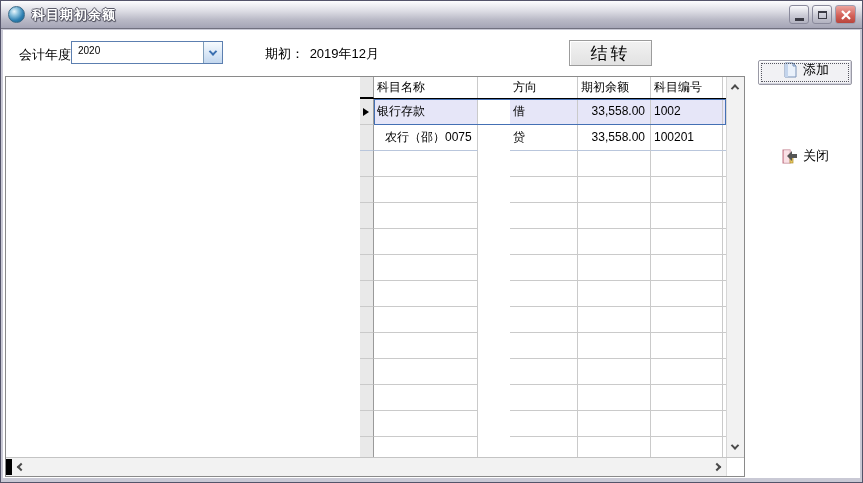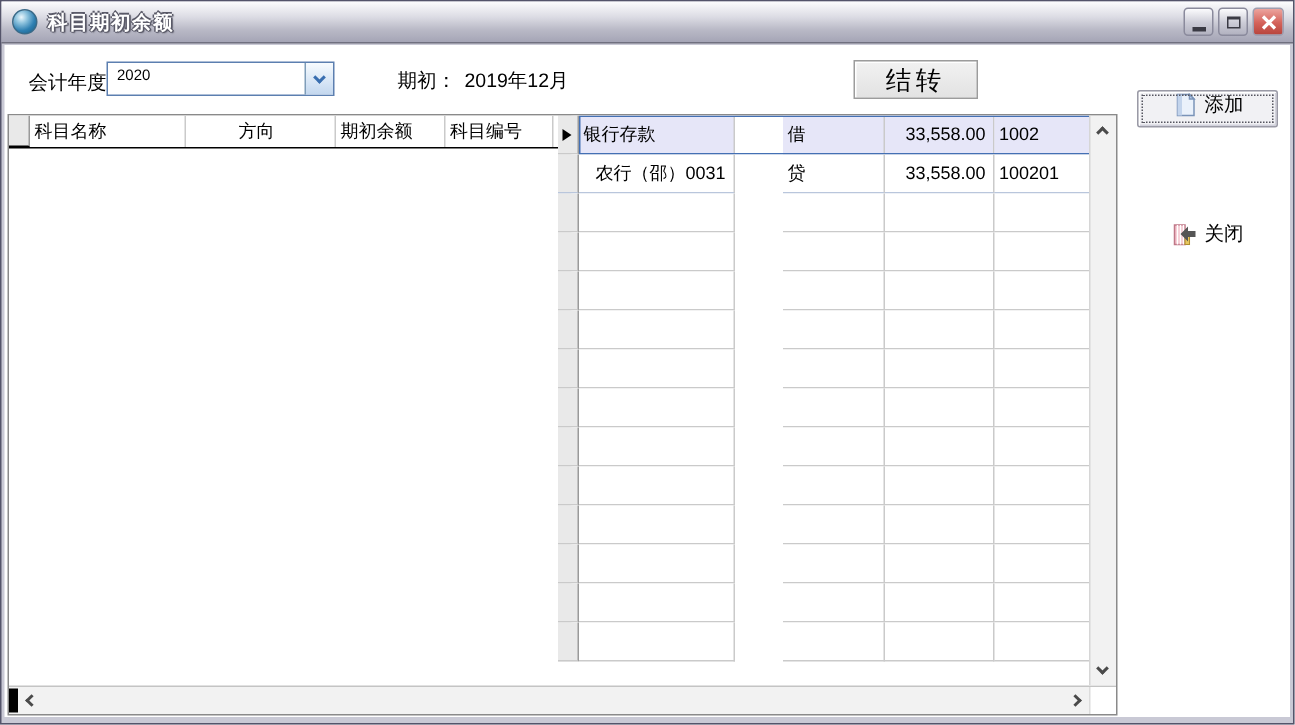--- a/index.html
+++ b/index.html
@@ -71,21 +71,21 @@
     display:flex; align-items:center; justify-content:center;
   }
 
   
   .grid {
     position:absolute; left:4px; top:75px; width:740px; height:401px;
     border:1px solid #8A8A8A; background:#fff;
     display:flex; flex-direction:column; font-size:12px;
   }
   .grid-main { flex:1; display:flex; overflow:hidden; }
-  .grid-table { flex:1; display:flex; flex-direction:row; overflow:hidden; }
+  .grid-table { flex:1; display:flex; flex-direction:column; overflow:hidden;align-items:flex-end; }
 
   .g-header { height:22px; flex:0 0 22px; display:flex; border-bottom:1px solid #000; background:#fff; }
   .g-header .cell { line-height:21px; }
   .g-row { height:26px; flex:0 0 26px; display:flex; position:relative; background:#fff;border-radius:11px; }
   .g-row .cell { line-height:25px; border-bottom:1px solid #CACACA; }
   .g-row.data-sep .cell { border-bottom-color:#B9C6DC; }
 
   .cell { white-space:nowrap; overflow:hidden; padding-left:3px; }
   .c-sel  { width:14px; flex:0 0 14px; background:#E9E9E9; border-right:1px solid #9A9A9A; padding:0; position:relative; }
   .g-header .c-sel { border-bottom:1px solid #000; }
@@ -196,21 +196,21 @@
             </div>
             <div class="cell c-name">银行存款</div>
             <div class="cell c-dir">借</div>
             <div class="cell c-bal">33,558.00</div>
             <div class="cell c-code">1002</div>
             <div class="cell c-fill"></div>
           </div>
 
           <div class="g-row data-sep">
             <div class="cell c-sel"></div>
-            <div class="cell c-name indent">农行（邵）0031</div>
+            <div class="cell c-name indent">农行（邵）0075</div>
             <div class="cell c-dir">贷</div>
             <div class="cell c-bal">33,558.00</div>
             <div class="cell c-code">100201</div>
             <div class="cell c-fill"></div>
           </div>
 
           <div class="g-row">
             <div class="cell c-sel"></div>
             <div class="cell c-name"></div>
             <div class="cell c-dir"></div>

